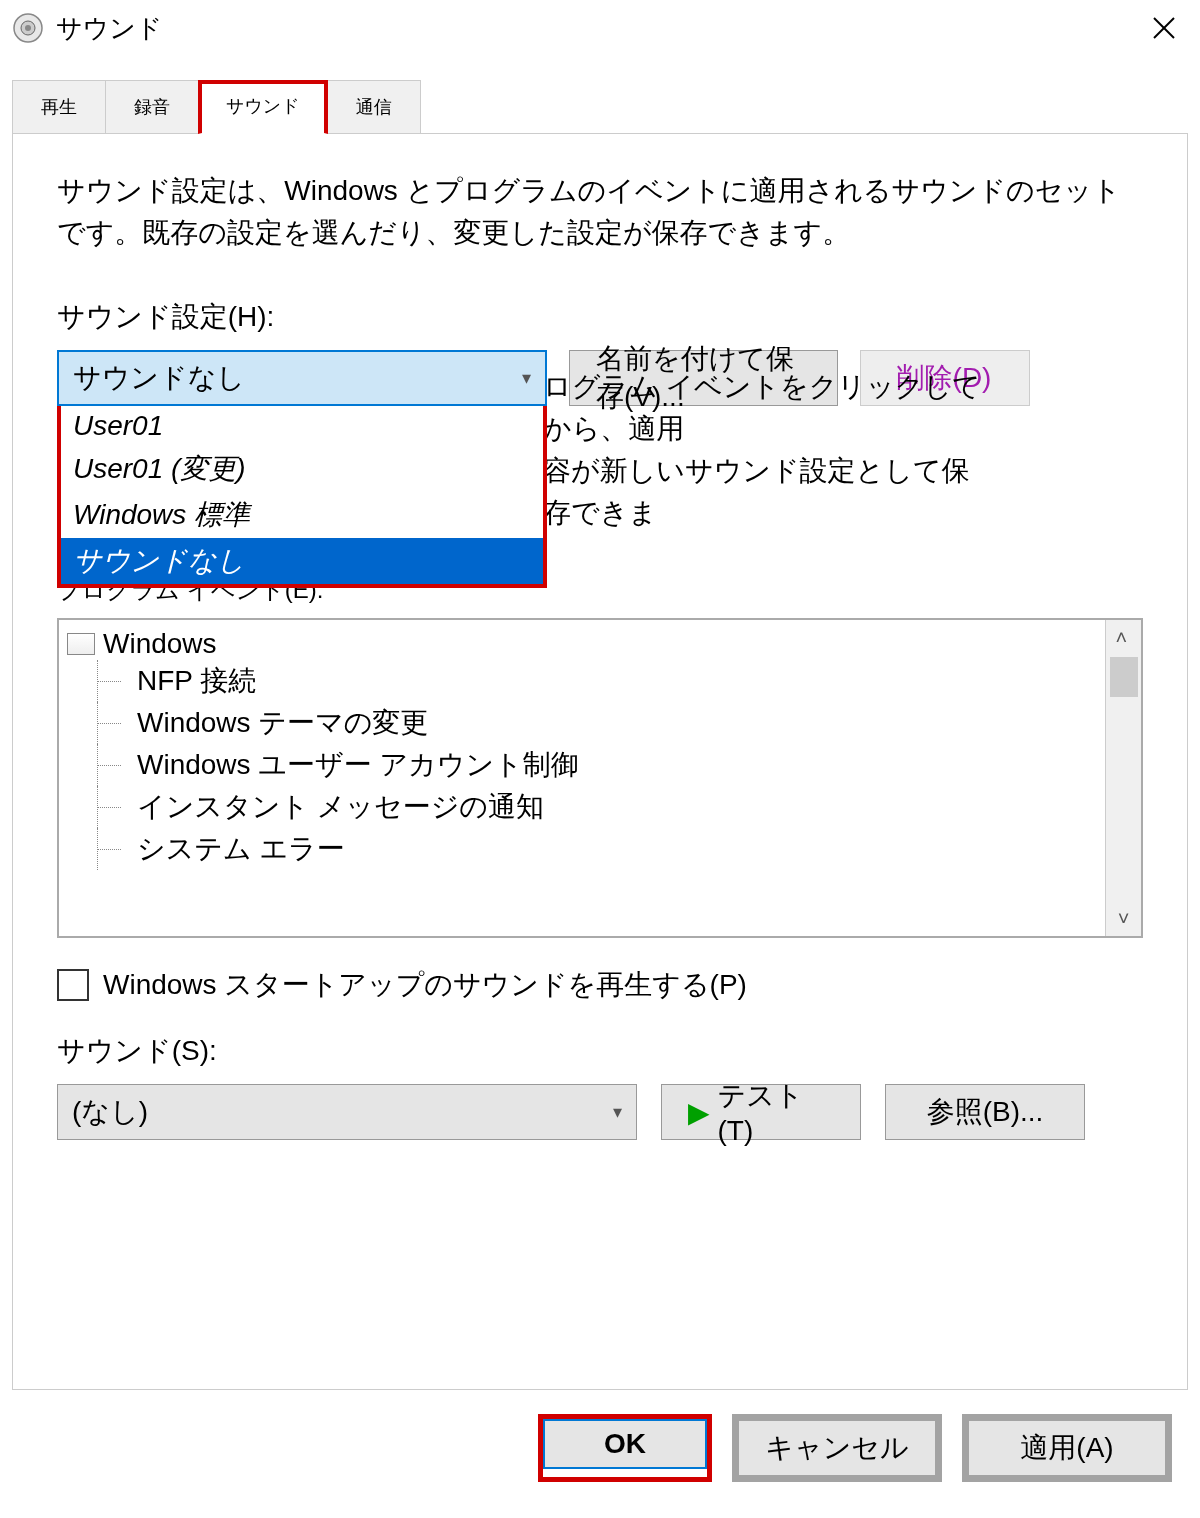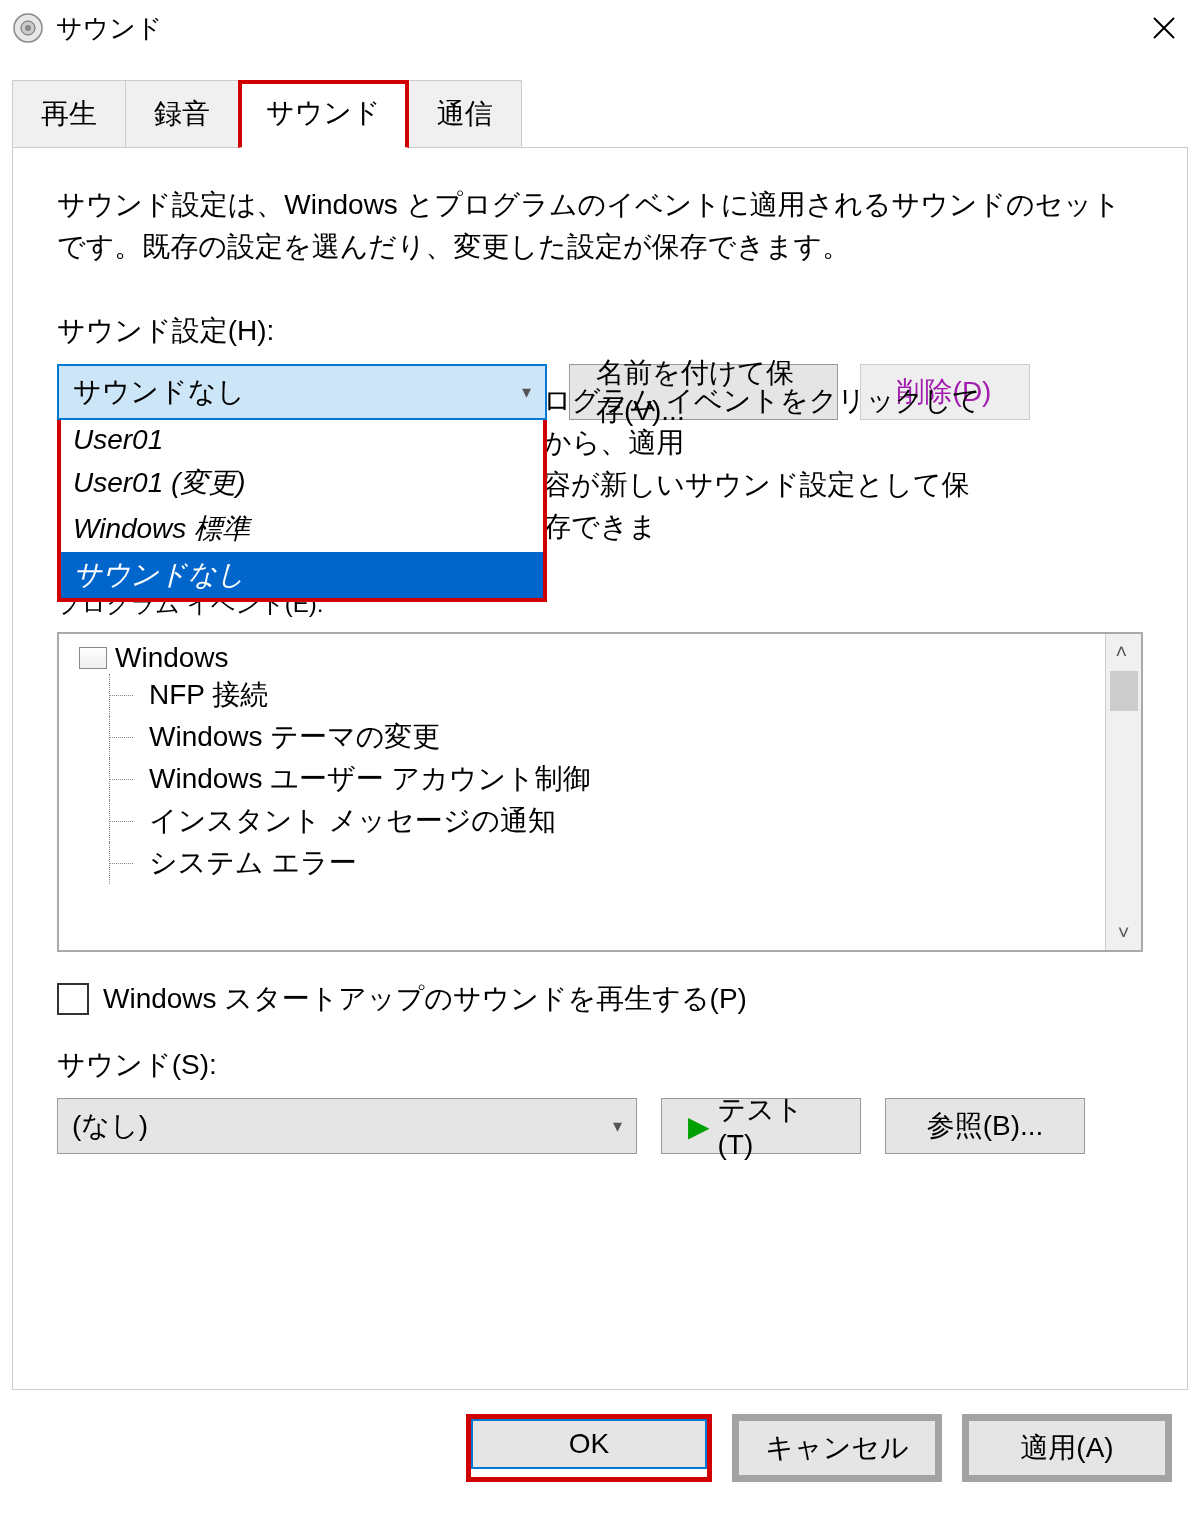--- a/index.html
+++ b/index.html
@@ -6,21 +6,21 @@
     body { background: #fff; width: 1200px; height: 1518px; overflow: hidden; }
     
     .window { width: 100%; height: 100%; background: #fff; display: flex; flex-direction: column; }
     
     .titlebar { display: flex; align-items: center; padding: 8px 12px; height: 56px; }
     .titlebar-icon { width: 32px; height: 32px; margin-right: 12px; }
     .titlebar-text { font-size: 26px; flex: 1; }
     .close-btn { width: 48px; height: 48px; display: flex; align-items: center; justify-content: center; font-size: 32px; cursor: pointer; }
     
     .tabbar { display: flex; margin: 24px 0 0 12px; position: relative; }
-    .tab { padding: 14px 28px; font-size: 28px; background: #f0f0f0; border: 1px solid #ccc; cursor: pointer; margin-right: -1px; }
+    .tab { padding: 14px 28px; font-size: 18px; background: #f0f0f0; border: 1px solid #ccc; cursor: pointer; margin-right: -1px; }
     .tab.active { background: #fff; border-bottom: 1px solid #fff; position: relative; z-index: 2; }
     .tab-highlight { border: 4px solid #d00000; padding: 10px 24px; }
     
     .tab-content { border: 1px solid #ccc; margin: -1px 12px 0 12px; padding: 36px 44px; flex: 1; position: relative; background: #fff; }
     
     .description { font-size: 28px; line-height: 1.5; margin-bottom: 44px; }
     
     .section-label { font-size: 28px; margin-bottom: 14px; }
     
     .scheme-row { display: flex; gap: 22px; margin-bottom: 20px; position: relative; }
@@ -31,21 +31,21 @@
     .dropdown-list { position: absolute; top: 56px; left: 0; width: 490px; background: #fff; border-left: 4px solid #d00000; border-right: 4px solid #d00000; border-bottom: 4px solid #d00000; z-index: 10; }
     .dropdown-item { padding: 4px 12px; font-size: 28px; cursor: pointer; font-style: italic; }
     .dropdown-item.selected { background: #0066cc; color: #fff; }
     
     .btn { height: 56px; padding: 0 26px; font-size: 28px; background: #e5e5e5; border: 1px solid #999; cursor: pointer; display: flex; align-items: center; justify-content: center; }
     .btn.disabled { color: #a21caf; background: #eee; border-color: #ccc; padding-left: 24px; }
     
     .events-label { font-size: 24px; margin-bottom: 12px; margin-top: 168px; }
     
     .events-box { border: 2px solid #aaa; background: #fff; height: 320px; display: flex; }
-    .events-content { flex: 1; padding: 8px 20px; font-size: 28px; overflow: hidden; }
+    .events-content { flex: 1; padding: 8px 8px; font-size: 28px; overflow: hidden; }
     .event-root { display: flex; align-items: center; gap: 8px; }
     .event-root-icon { width: 28px; height: 22px; background: linear-gradient(#fff,#eee); border: 1px solid #888; display:inline-block; }
     .event-item { padding-left: 70px; position: relative; line-height: 1.5; }
     .event-item::before { content: ""; position: absolute; left: 30px; top: 0; bottom: 0; border-left: 1px dotted #888; }
     .event-item::after { content: ""; position: absolute; left: 30px; top: 50%; width: 24px; border-top: 1px dotted #888; }
     
     .scrollbar { width: 36px; background: #f0f0f0; border-left: 1px solid #ccc; display: flex; flex-direction: column; justify-content: space-between; align-items: center; }
     .scroll-arrow { font-size: 20px; padding: 6px; color: #555; cursor: pointer; }
     .scroll-thumb { width: 28px; height: 40px; background: #ccc; margin-top: 2px; }
     
@@ -157,19 +157,19 @@
         <span class="play-icon">▶</span>
         <span>テスト(T)</span>
       </div>
       <div class="btn" style="width: 200px;">参照(B)...</div>
     </div>
 
   </div>
 
   <div class="button-row">
     <div class="btn-highlight">
-      <div class="btn-bottom default" style="width: 236px; height: 50px;">OK</div>
+      <div class="btn-bottom default" style="width: 164px; height: 50px; font-weight: bold;">OK</div>
     </div>
     <div class="btn-bottom">キャンセル</div>
     <div class="btn-bottom">適用(A)</div>
   </div>
 
 </div>
 
 </body></html>

